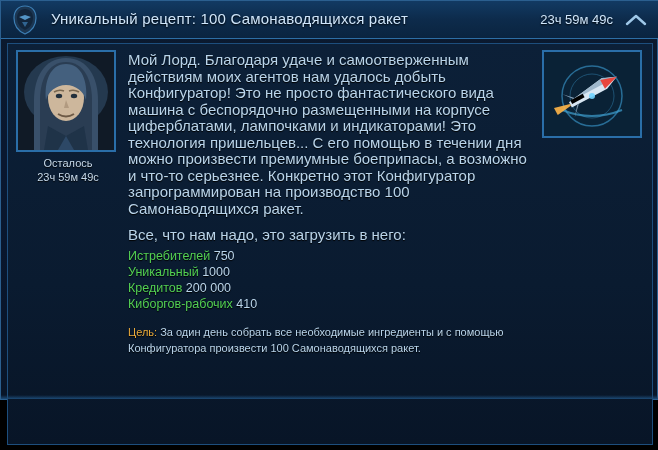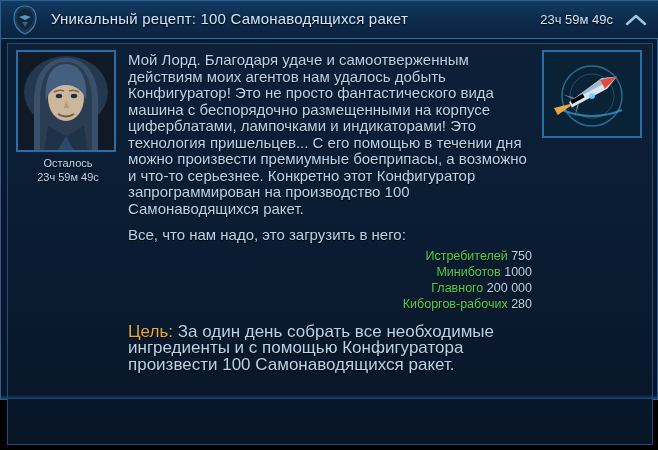--- a/index.html
+++ b/index.html
@@ -122,32 +122,31 @@
   .para {
     font-size: 15px;
     line-height: 16.5px;
     color: #b9d4ea;
     text-shadow: 0 1px 1px #000;
     margin: 0 0 10px 0;
   }
   .para.tight { margin-bottom: 4px; }
   .reqs {
     margin: 0 0 12px 0;
-    text-align: right;
   }
   .req-row {
     font-size: 12.5px;
     line-height: 16px;
     color: #53d053;
     text-shadow: 0 1px 1px #000;
     white-space: nowrap;
   }
   .req-row .amt { color: #b9d4ea; }
   .goal {
-    font-size: 17px;
+    font-size: 11px;
     line-height: 16.5px;
     color: #b9d4ea;
     text-shadow: 0 1px 1px #000;
     margin: 0;
   }
   .goal .goal-label { color: #e8a93a; }
 
   
   .bottom-edge {
     position: absolute;
@@ -228,30 +227,30 @@
     <div class="text-col">
       <p class="para">Мой Лорд. Благодаря удаче и самоотверженным действиям моих агентов нам удалось добыть Конфигуратор! Это не просто фантастического вида машина с беспорядочно размещенными на корпусе циферблатами, лампочками и индикаторами! Это технология пришельцев... С его помощью в течении дня можно произвести премиумные боеприпасы, а возможно и что-то серьезнее. Конкретно этот Конфигуратор запрограммирован на производство 100 Самонаводящихся ракет.</p>
       <p class="para tight">Все, что нам надо, это загрузить в него:</p>
 
       <div class="reqs">
         <div class="req-row">
           <span>Истребителей</span>
           <span class="amt">750</span>
         </div>
         <div class="req-row">
-          <span>Миниботов</span>
+          <span>Уникальный</span>
           <span class="amt">1000</span>
         </div>
         <div class="req-row">
-          <span>Главного</span>
+          <span>Кредитов</span>
           <span class="amt">200 000</span>
         </div>
         <div class="req-row">
           <span>Киборгов-рабочих</span>
-          <span class="amt">280</span>
+          <span class="amt">410</span>
         </div>
       </div>
 
 
       <p class="goal">
         <span class="goal-label">Цель:</span><span> За один день собрать все необходимые ингредиенты и с помощью Конфигуратора произвести 100 Самонаводящихся ракет.</span>
       </p>
     </div>
 
   </div>

